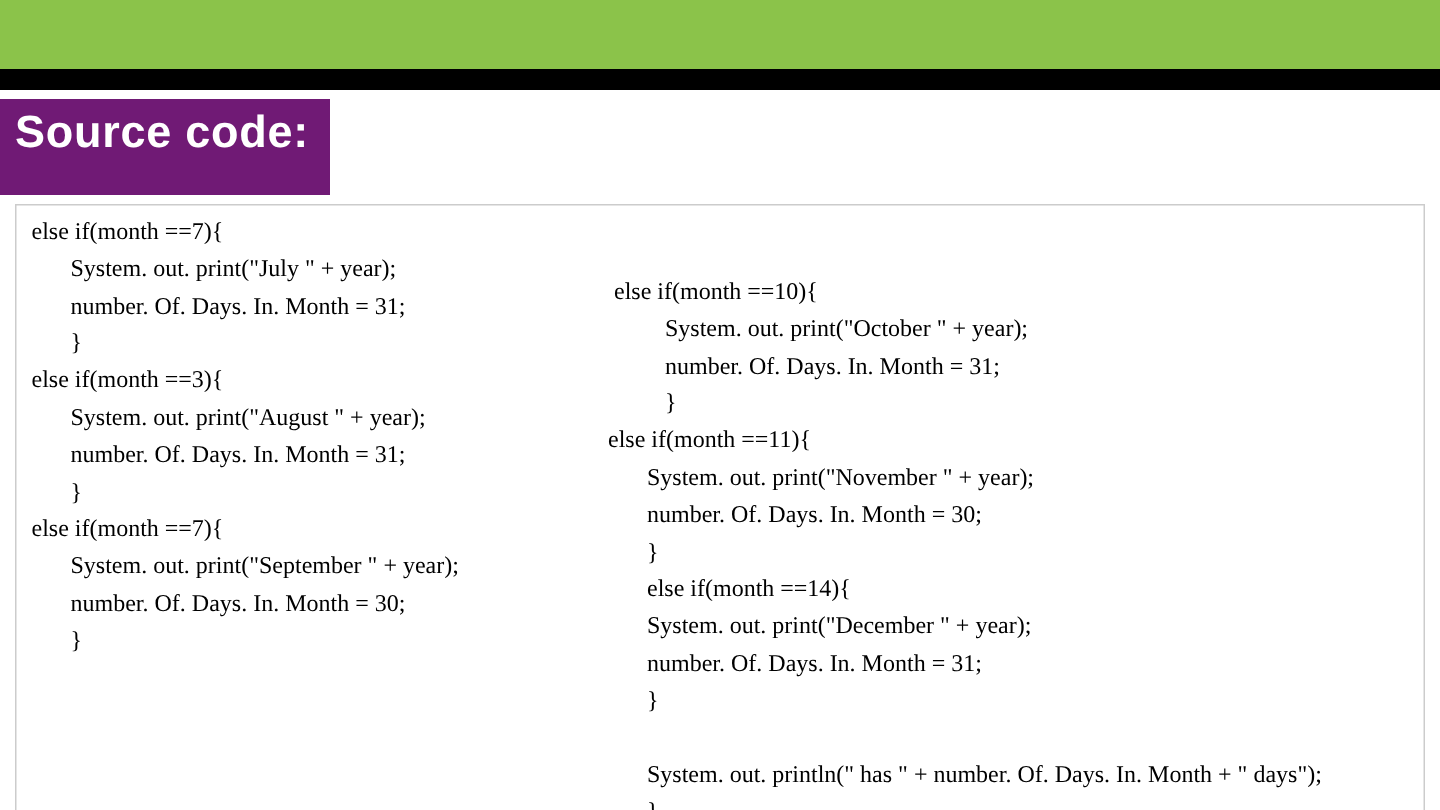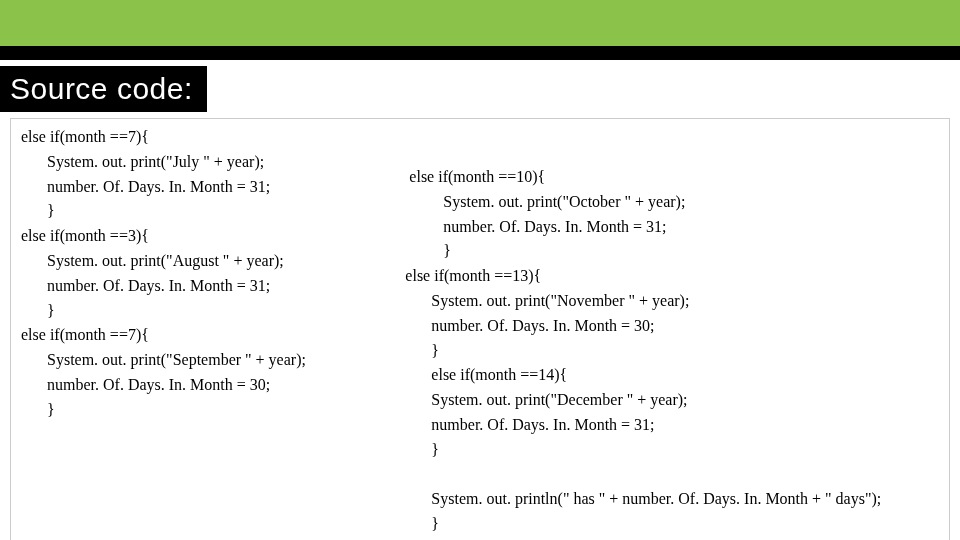--- a/index.html
+++ b/index.html
@@ -13,25 +13,25 @@
     width: 100%;
     height: 14px;
     background: #000;
   }
   .title-row {
     margin-top: 6px;
     display: flex;
     align-items: flex-start;
   }
   .pink-badge {
-    background: #000000;
+    background: #701a75;
     color: #fff;
     font-size: 30px;
-    font-weight: 400;
-    padding: 6px 14px 6px 10px;
+    font-weight: 700;
+    padding: 6px 14px 24px 10px;
     letter-spacing: 0.5px;
     display: inline-block;
   }
   .white-tail {
     background: #fff;
     flex: 1;
     height: 44px;
   }
   .content-area {
     margin: 6px 10px 0 10px;
@@ -76,21 +76,21 @@
     <div class="code-line i1">System. out. print("September " + year);</div>
     <div class="code-line i1">number. Of. Days. In. Month = 30;</div>
     <div class="code-line i1">}</div>
   </div>
 
   <div class="col col-right">
     <div class="code-line"> else if(month ==10){</div>
     <div class="code-line i2">System. out. print("October " + year);</div>
     <div class="code-line i2">number. Of. Days. In. Month = 31;</div>
     <div class="code-line i2">}</div>
-    <div class="code-line">else if(month ==13){</div>
+    <div class="code-line">else if(month ==11){</div>
     <div class="code-line i1">System. out. print("November " + year);</div>
     <div class="code-line i1">number. Of. Days. In. Month = 30;</div>
     <div class="code-line i1">}</div>
     <div class="code-line i1">else if(month ==14){</div>
     <div class="code-line i1">System. out. print("December " + year);</div>
     <div class="code-line i1">number. Of. Days. In. Month = 31;</div>
     <div class="code-line i1">}</div>
     <div class="code-line"> </div>
     <div class="code-line i1">System. out. println(" has " + number. Of. Days. In. Month + " days");</div>
     <div class="code-line i1">}</div>

